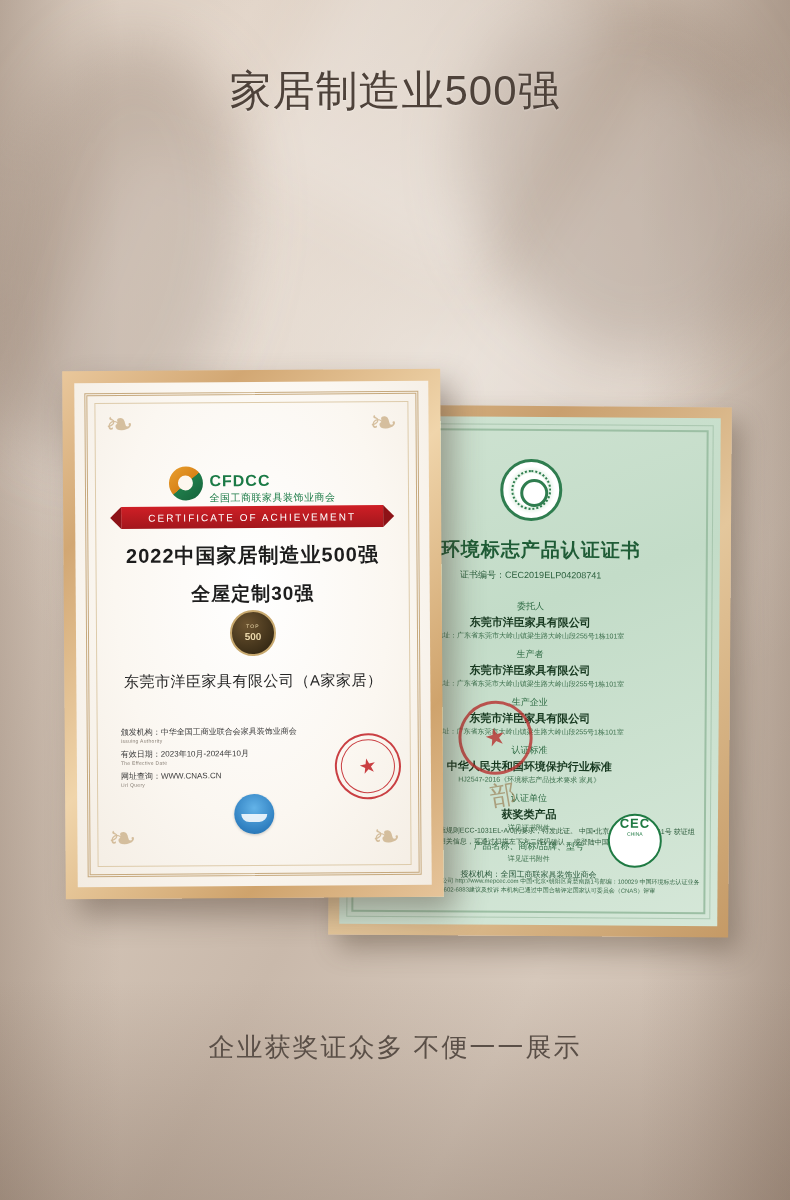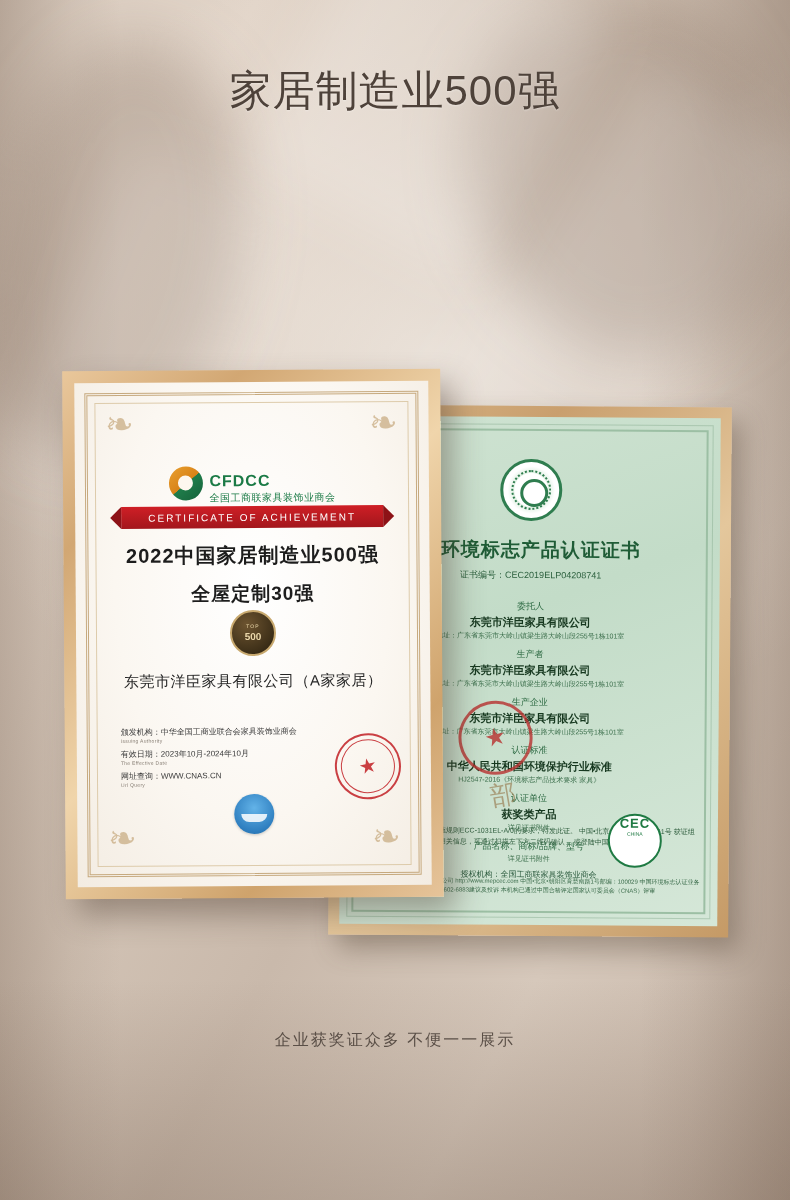--- a/index.html
+++ b/index.html
@@ -89,21 +89,21 @@
     letter-spacing: 1px;
   }
 
   .footnote {
     position: absolute;
     top: 1030px;
     left: 0;
     width: 100%;
     text-align: center;
     color: #5a4f47;
-    font-size: 16px;
+    font-size: 26px;
     letter-spacing: 2px;
   }
 
   
   .cert-green {
     position: absolute;
     left: 330px;
     top: 406px;
     width: 400px;
     height: 530px;

